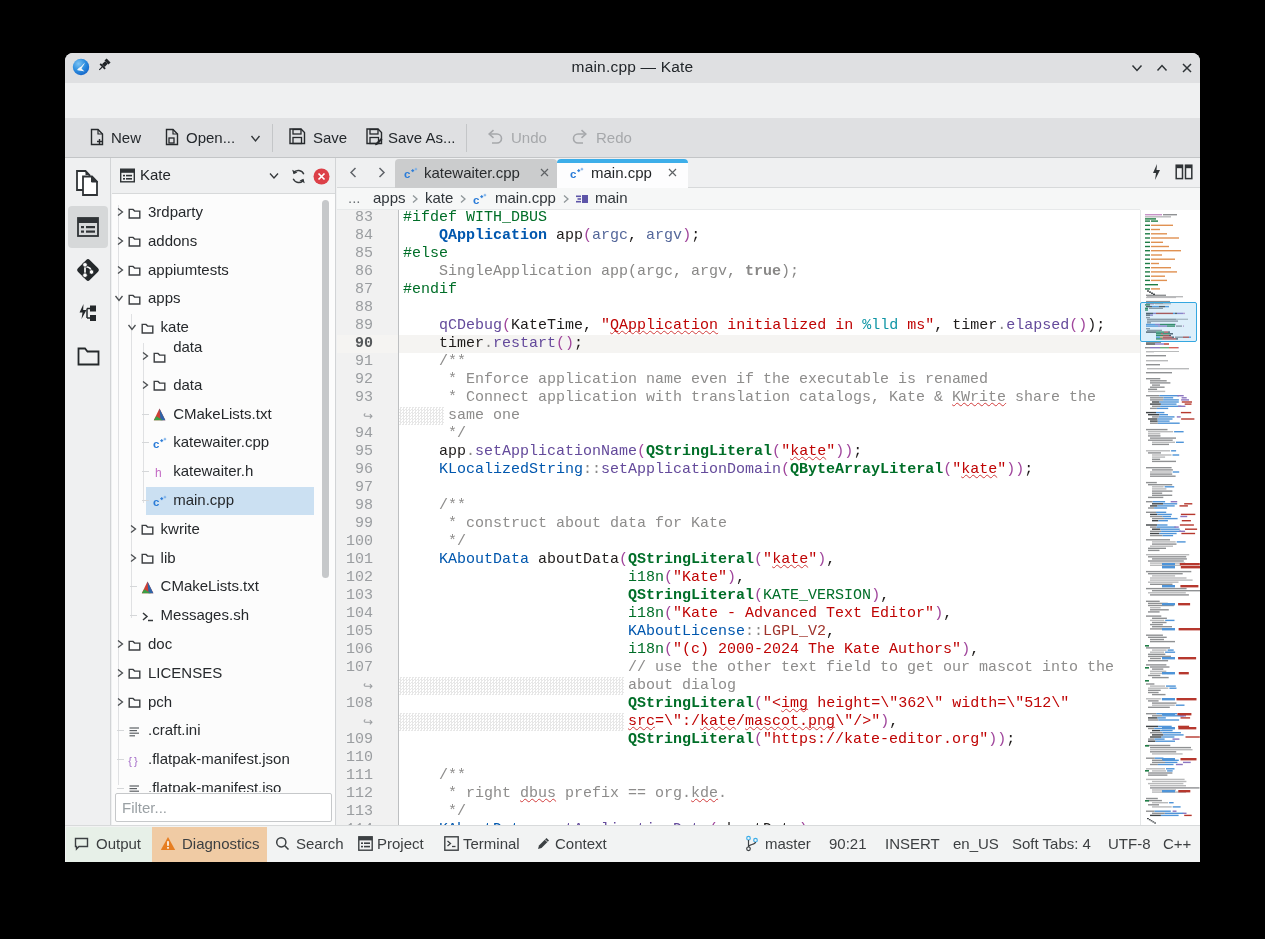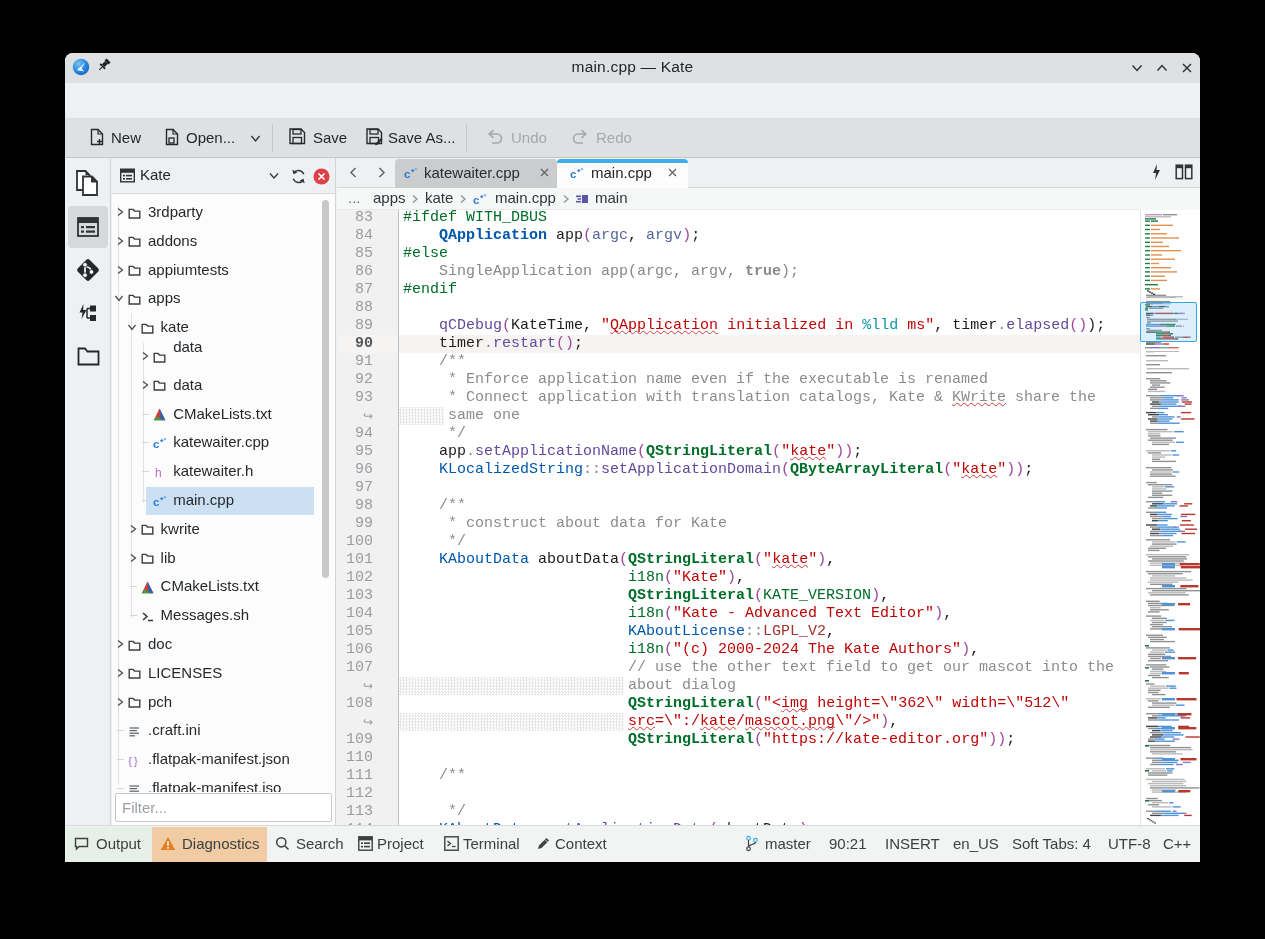--- a/index.html
+++ b/index.html
@@ -524,20 +524,21 @@
 <div class="cl" style="top:432px"><span class="df">                         </span><span class="ppf">i18n</span><span class="pr">(</span><span class="st">"(c) 2000-2024 The Kate Authors"</span><span class="pr">)</span><span class="df">,</span></div>
 <div class="cl" style="top:450px"><span class="df">                         </span><span class="cm">// use the other text field to get our mascot into the</span></div>
 <div class="dots" style="top:468px;left:0;width:225px"></div>
 <div class="cl" style="top:468px"><span class="df">                         </span><span class="cm">about dialog</span></div>
 <div class="cl" style="top:486px"><span class="df">                         </span><span class="qb">QStringLiteral</span><span class="pr">(</span><span class="st">"&lt;</span><span class="st sq">img</span><span class="st"> height=\"362\" width=\"512\"</span></div>
 <div class="dots" style="top:504px;left:0;width:225px"></div>
 <div class="cl" style="top:504px"><span class="df">                         </span><span class="st sq">src</span><span class="st">=\":/</span><span class="st sq">kate</span><span class="st">/</span><span class="st sq">mascot.png</span><span class="st">\"/&gt;"</span><span class="pr">)</span><span class="df">,</span></div>
 <div class="cl" style="top:522px"><span class="df">                         </span><span class="qb">QStringLiteral</span><span class="pr">(</span><span class="st">"https://kate-editor.org"</span><span class="pr">))</span><span class="df">;</span></div>
 <div class="cl" style="top:540px"></div>
 <div class="cl" style="top:558px"><span class="cm">    /**</span></div>
+<div class="cl" style="top:576px"><span class="cm">     * right </span><span class="cm sq">dbus</span><span class="cm"> prefix == org.</span><span class="cm sq">kde</span><span class="cm">.</span></div>
 <div class="cl" style="top:594px"><span class="cm">     */</span></div>
 <div class="cl" style="top:612px"><span class="df">    </span><span class="ty">KAboutData</span><span class="op">::</span><span class="fn">setApplicationData</span><span class="pr">(</span><span class="df">aboutData</span><span class="pr">)</span><span class="df">;</span></div>
      </div>
         </div>
      <div id="mapline"></div>
      <div id="minimap">
        <svg width="59" height="615" viewBox="0 210 59 615" style="position:absolute;left:0;top:0">
             <rect x="4.0" y="214.0" width="17.0" height="1.4" fill="#c792c7"></rect>
             <rect x="22.0" y="214.0" width="14.0" height="1.4" fill="#8f9193"></rect>
             <rect x="4.0" y="216.1" width="26.0" height="1.4" fill="#b9babb"></rect>

